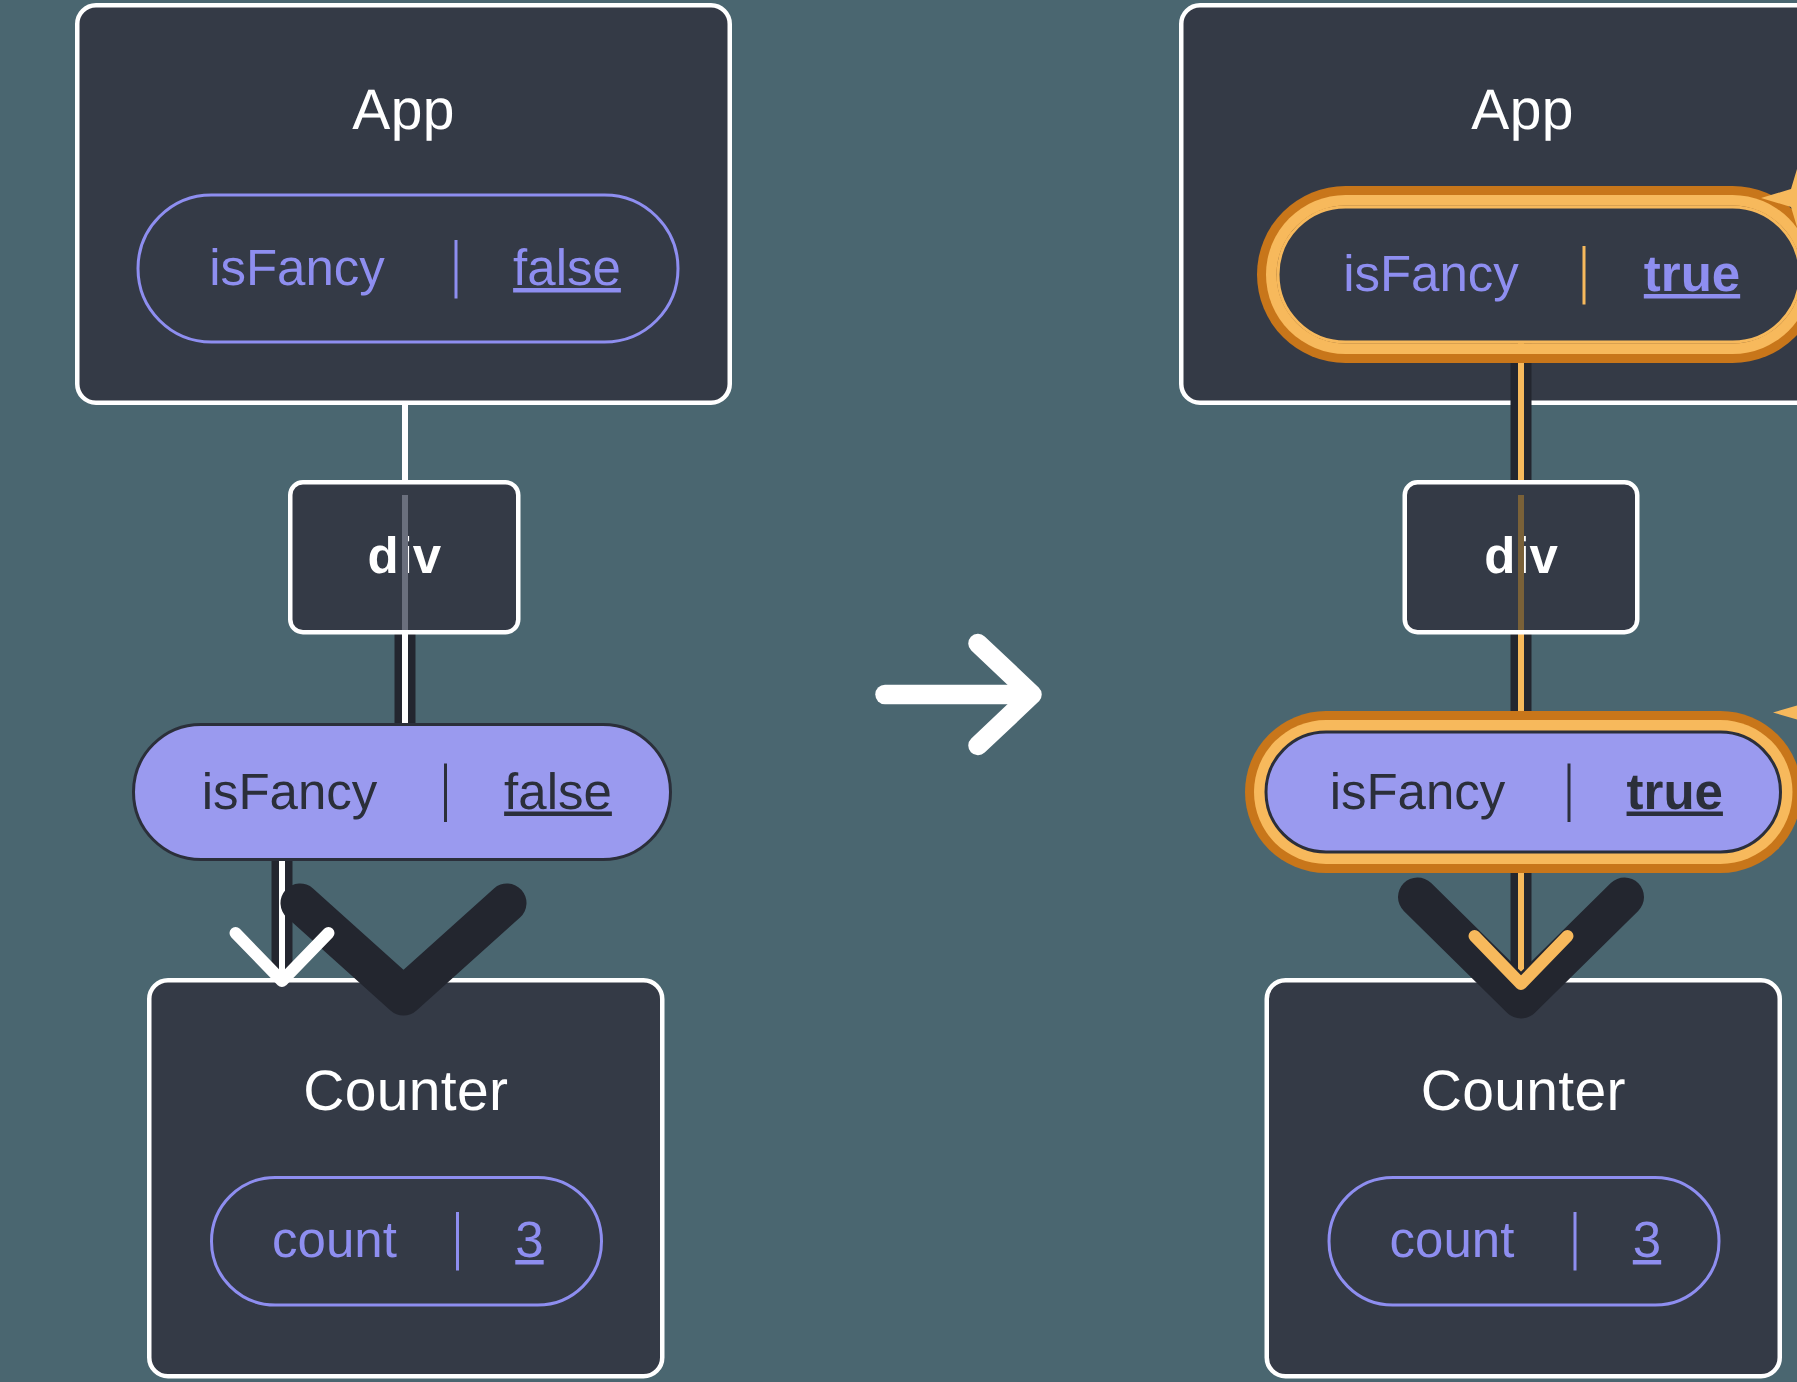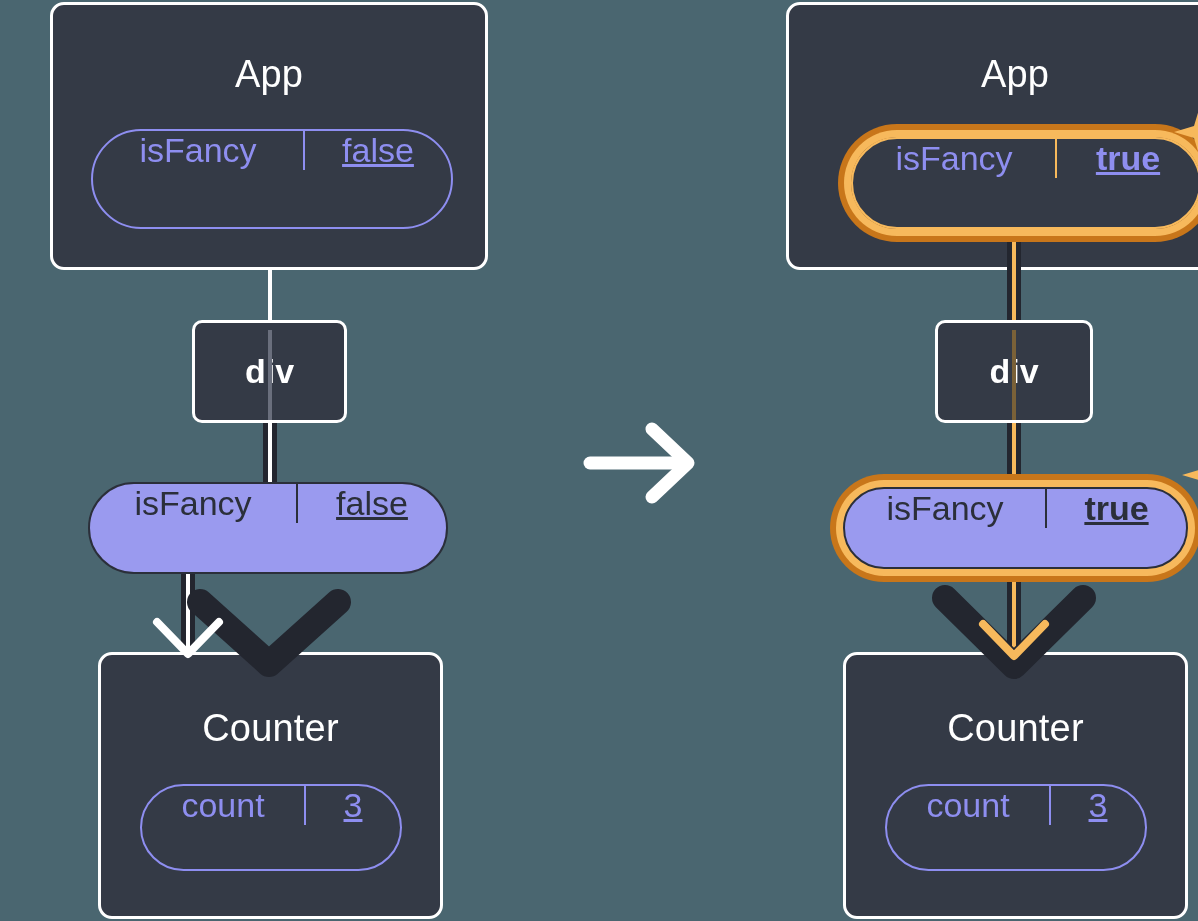--- a/index.html
+++ b/index.html
@@ -55,21 +55,21 @@
     font-size: 34px;
     font-weight: 700;
     z-index: 6;
   }
 
   
   .pill {
     position: absolute;
     box-sizing: border-box;
     display: flex;
-    align-items: flex-start;
+    align-items: center;
     border-radius: 999px;
     overflow: hidden;
     z-index: 7;
   }
   .pill .seg {
     display: flex;
     align-items: center;
     justify-content: center;
     box-sizing: border-box;
     white-space: nowrap;

